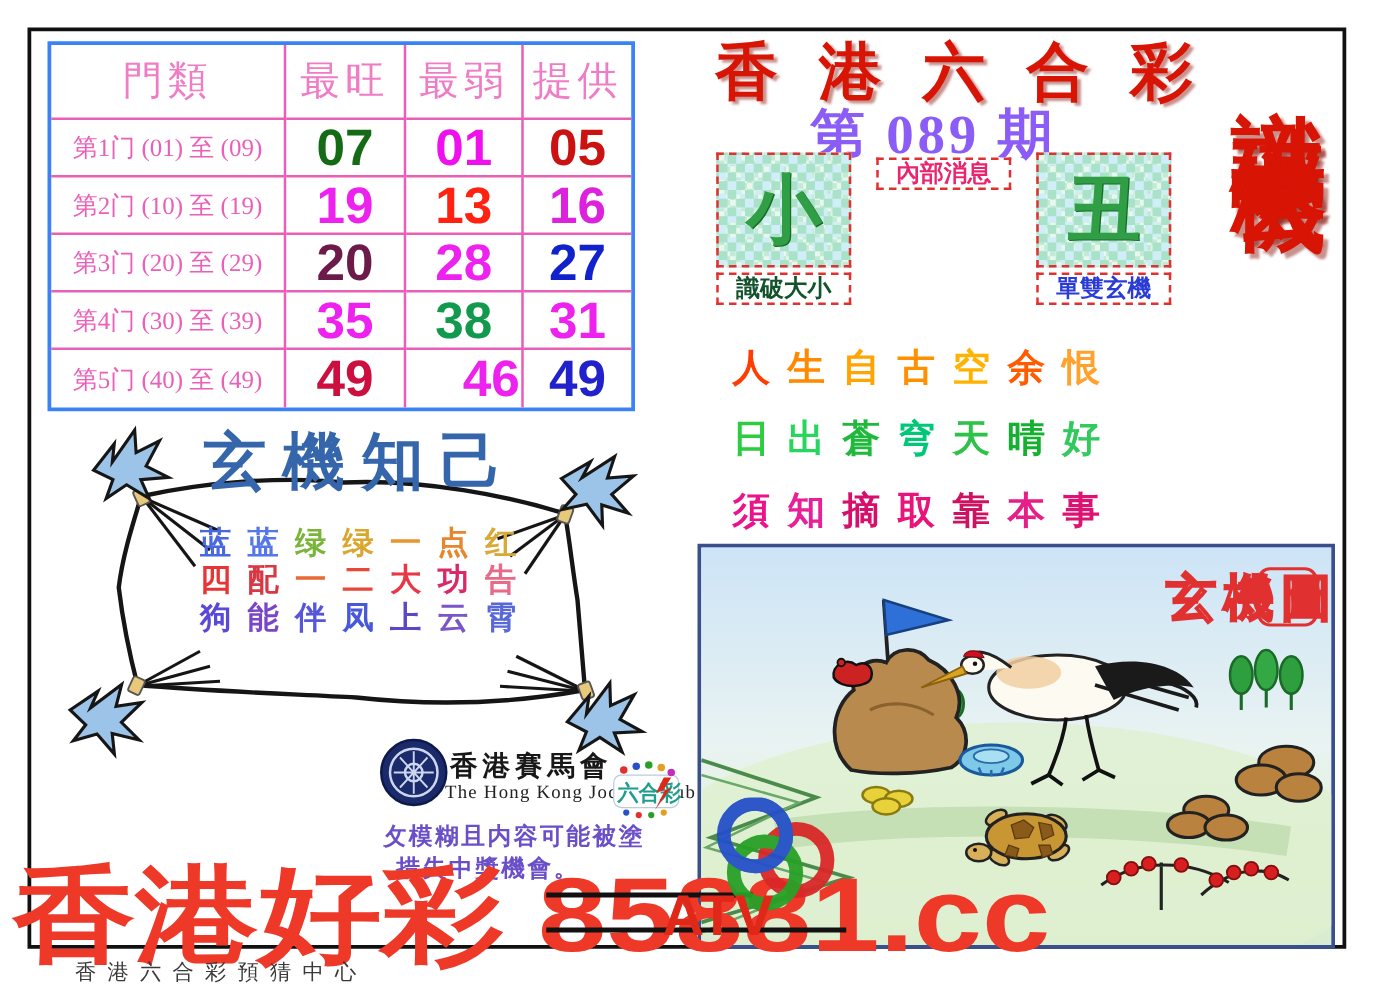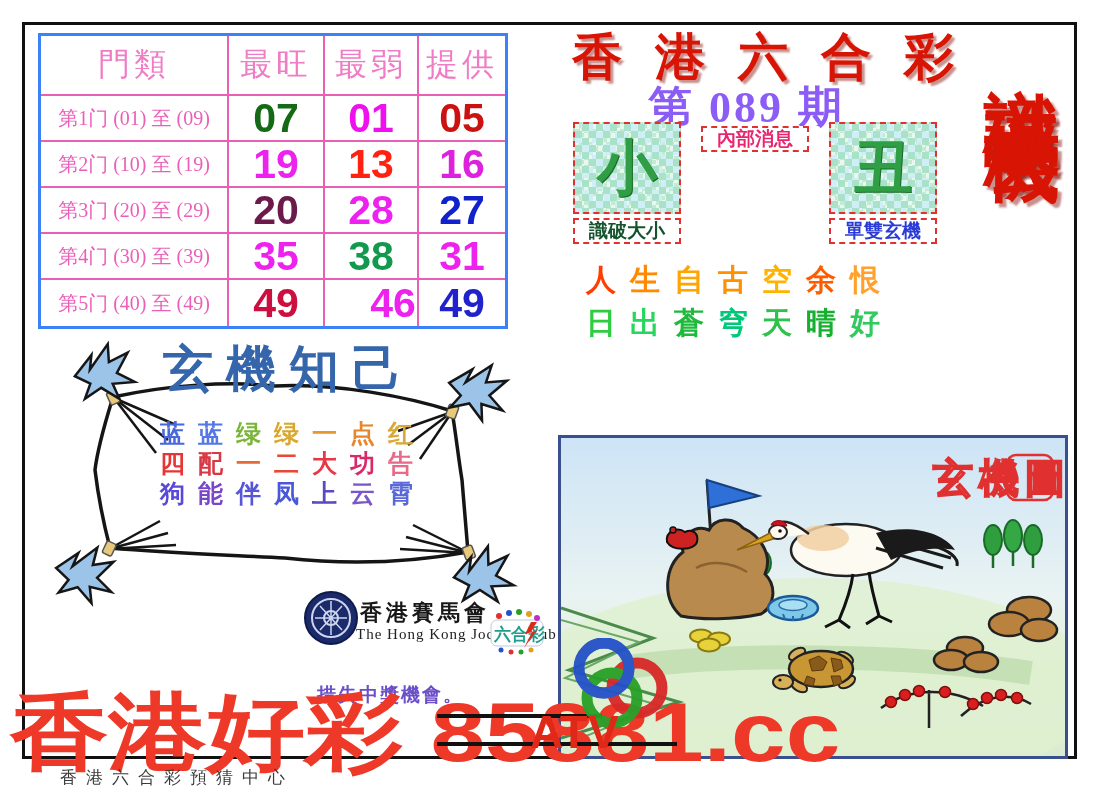--- a/index.html
+++ b/index.html
@@ -43,21 +43,21 @@
   .tipglyph{font-size:60px;font-weight:bold;color:#2f9e44;font-family:"Liberation Serif",serif;
             text-shadow:1px 1px 0 #1a6a2a;}
   .tipglyph.four{font-size:30px;line-height:1.2;width:2.3em;text-align:center;color:#f2a3c9;
                  text-shadow:1px 1px 0 #c9699a;}
   .tiplabel{margin-top:4px;height:26px;border:2px dashed #e03030;display:flex;align-items:center;
             justify-content:center;font-size:19px;font-weight:bold;box-sizing:border-box;background:#fff;}
 
   
   .right-poem{position:absolute;left:586px;top:260px;}
   .right-poem .pline{font-size:30px;font-weight:bold;font-family:"Liberation Serif",serif;
-                     letter-spacing:14px;height:43px;white-space:nowrap;}
+                     letter-spacing:14px;height:43px;white-space:nowrap;margin-top:14px;}
   .banner-title{position:absolute;left:163px;top:336px;font-size:50px;font-weight:bold;
                 font-family:"Liberation Serif",serif;color:#3566ac;letter-spacing:13px;white-space:nowrap;}
   .banner-poem{position:absolute;left:160px;top:417px;}
   .banner-poem .pline{font-size:25px;font-weight:bold;font-family:"Liberation Serif",serif;
                       letter-spacing:13px;height:30px;white-space:nowrap;}
 
   .banner-svg{position:absolute;left:28px;top:335px;}
 
   
   .hkjc-logo{position:absolute;left:303px;top:589px;}
@@ -117,20 +117,21 @@
       <div class="tipimg mosaic">
         <span class="tipglyph" style="color: rgb(47, 158, 68);">丑</span>
       </div>
       <div class="tiplabel" style="color: rgb(43, 59, 214); font-family: Liberation Serif, serif;">單雙玄機</div>
     </div>
   </div>
 
   <div class="right-poem">
     <div class="pline"><span style="color: rgb(255, 61, 0);">人</span><span style="color: rgb(255, 138, 0);">生</span><span style="color: rgb(255, 164, 0);">自</span><span style="color: rgb(255, 145, 0);">古</span><span style="color: rgb(255, 179, 0);">空</span><span style="color: rgb(255, 92, 0);">余</span><span style="color: rgb(255, 161, 43);">恨</span></div>
     <div class="pline"><span style="color: rgb(46, 204, 64);">日</span><span style="color: rgb(39, 214, 92);">出</span><span style="color: rgb(31, 185, 60);">蒼</span><span style="color: rgb(0, 200, 120);">穹</span><span style="color: rgb(47, 194, 74);">天</span><span style="color: rgb(21, 176, 47);">晴</span><span style="color: rgb(50, 201, 94);">好</span></div>
+    <div class="pline"><span style="color: rgb(236, 18, 140);">須</span><span style="color: rgb(232, 31, 151);">知</span><span style="color: rgb(214, 15, 106);">摘</span><span style="color: rgb(232, 19, 123);">取</span><span style="color: rgb(204, 18, 96);">靠</span><span style="color: rgb(230, 30, 136);">本</span><span style="color: rgb(221, 18, 114);">事</span></div>
   </div>
 
   <svg class="banner-svg" width="505" height="300" viewBox="0 0 505 300">
 
     <path d="M85,62 C140,50 200,46 247,51 C310,48 380,62 424,76 C428,100 430,120 434,145 C436,170 438,195 440,217 C380,228 320,230 257,223 C200,220 140,218 82,213 C76,190 70,160 67,135 C70,110 78,85 85,62 Z" fill="#ffffff" stroke="#151515" stroke-width="3.5"></path>
 
     <g stroke="#151515" stroke-width="2.5">
       <path d="M86,63 L148,90" fill="none"></path>
         <path d="M86,63 L140,105" fill="none"></path>
         <path d="M86,63 L128,118" fill="none"></path>
@@ -188,20 +189,21 @@
     <circle cx="32" cy="4" r="3" fill="#28a028"></circle>
       <circle cx="42" cy="6" r="3" fill="#e0a020"></circle>
     <circle cx="50" cy="10" r="3" fill="#c030c0"></circle>
     <text x="7" y="32" font-size="17" font-weight="bold" fill="#1f9e8e">六合彩</text>
     <path d="M44,14 L38,26 L45,24 L37,40 L50,22 L43,25 L50,14 Z" fill="#e02818"></path>
     <circle cx="14" cy="42" r="2.5" fill="#2850c8"></circle>
       <circle cx="24" cy="44" r="2.5" fill="#e03030"></circle>
     <circle cx="34" cy="44" r="2.5" fill="#28a028"></circle>
       <circle cx="44" cy="42" r="2.5" fill="#e0a020"></circle>
   </svg>
+  <div class="notice1">攵模糊且内容可能被塗</div>
   <div class="notice2">措失中獎機會。</div>
 
   <svg class="atv-logo" width="260" height="118" viewBox="0 0 260 118">
     <path d="M5,78 L170,78" stroke="#111" stroke-width="4"></path>
     <path d="M5,106 L245,106" stroke="#111" stroke-width="4"></path>
     <g fill="none" stroke-linecap="round" opacity="0.95">
       <circle cx="172" cy="30" r="25" stroke="#2450c8" stroke-width="11"></circle>
       <circle cx="205" cy="50" r="25" stroke="#d82828" stroke-width="11"></circle>
       <circle cx="180" cy="60" r="25" stroke="#28a028" stroke-width="11"></circle>
       <circle cx="172" cy="30" r="25" stroke="#2450c8" stroke-width="11" stroke-dasharray="60 40"></circle>

